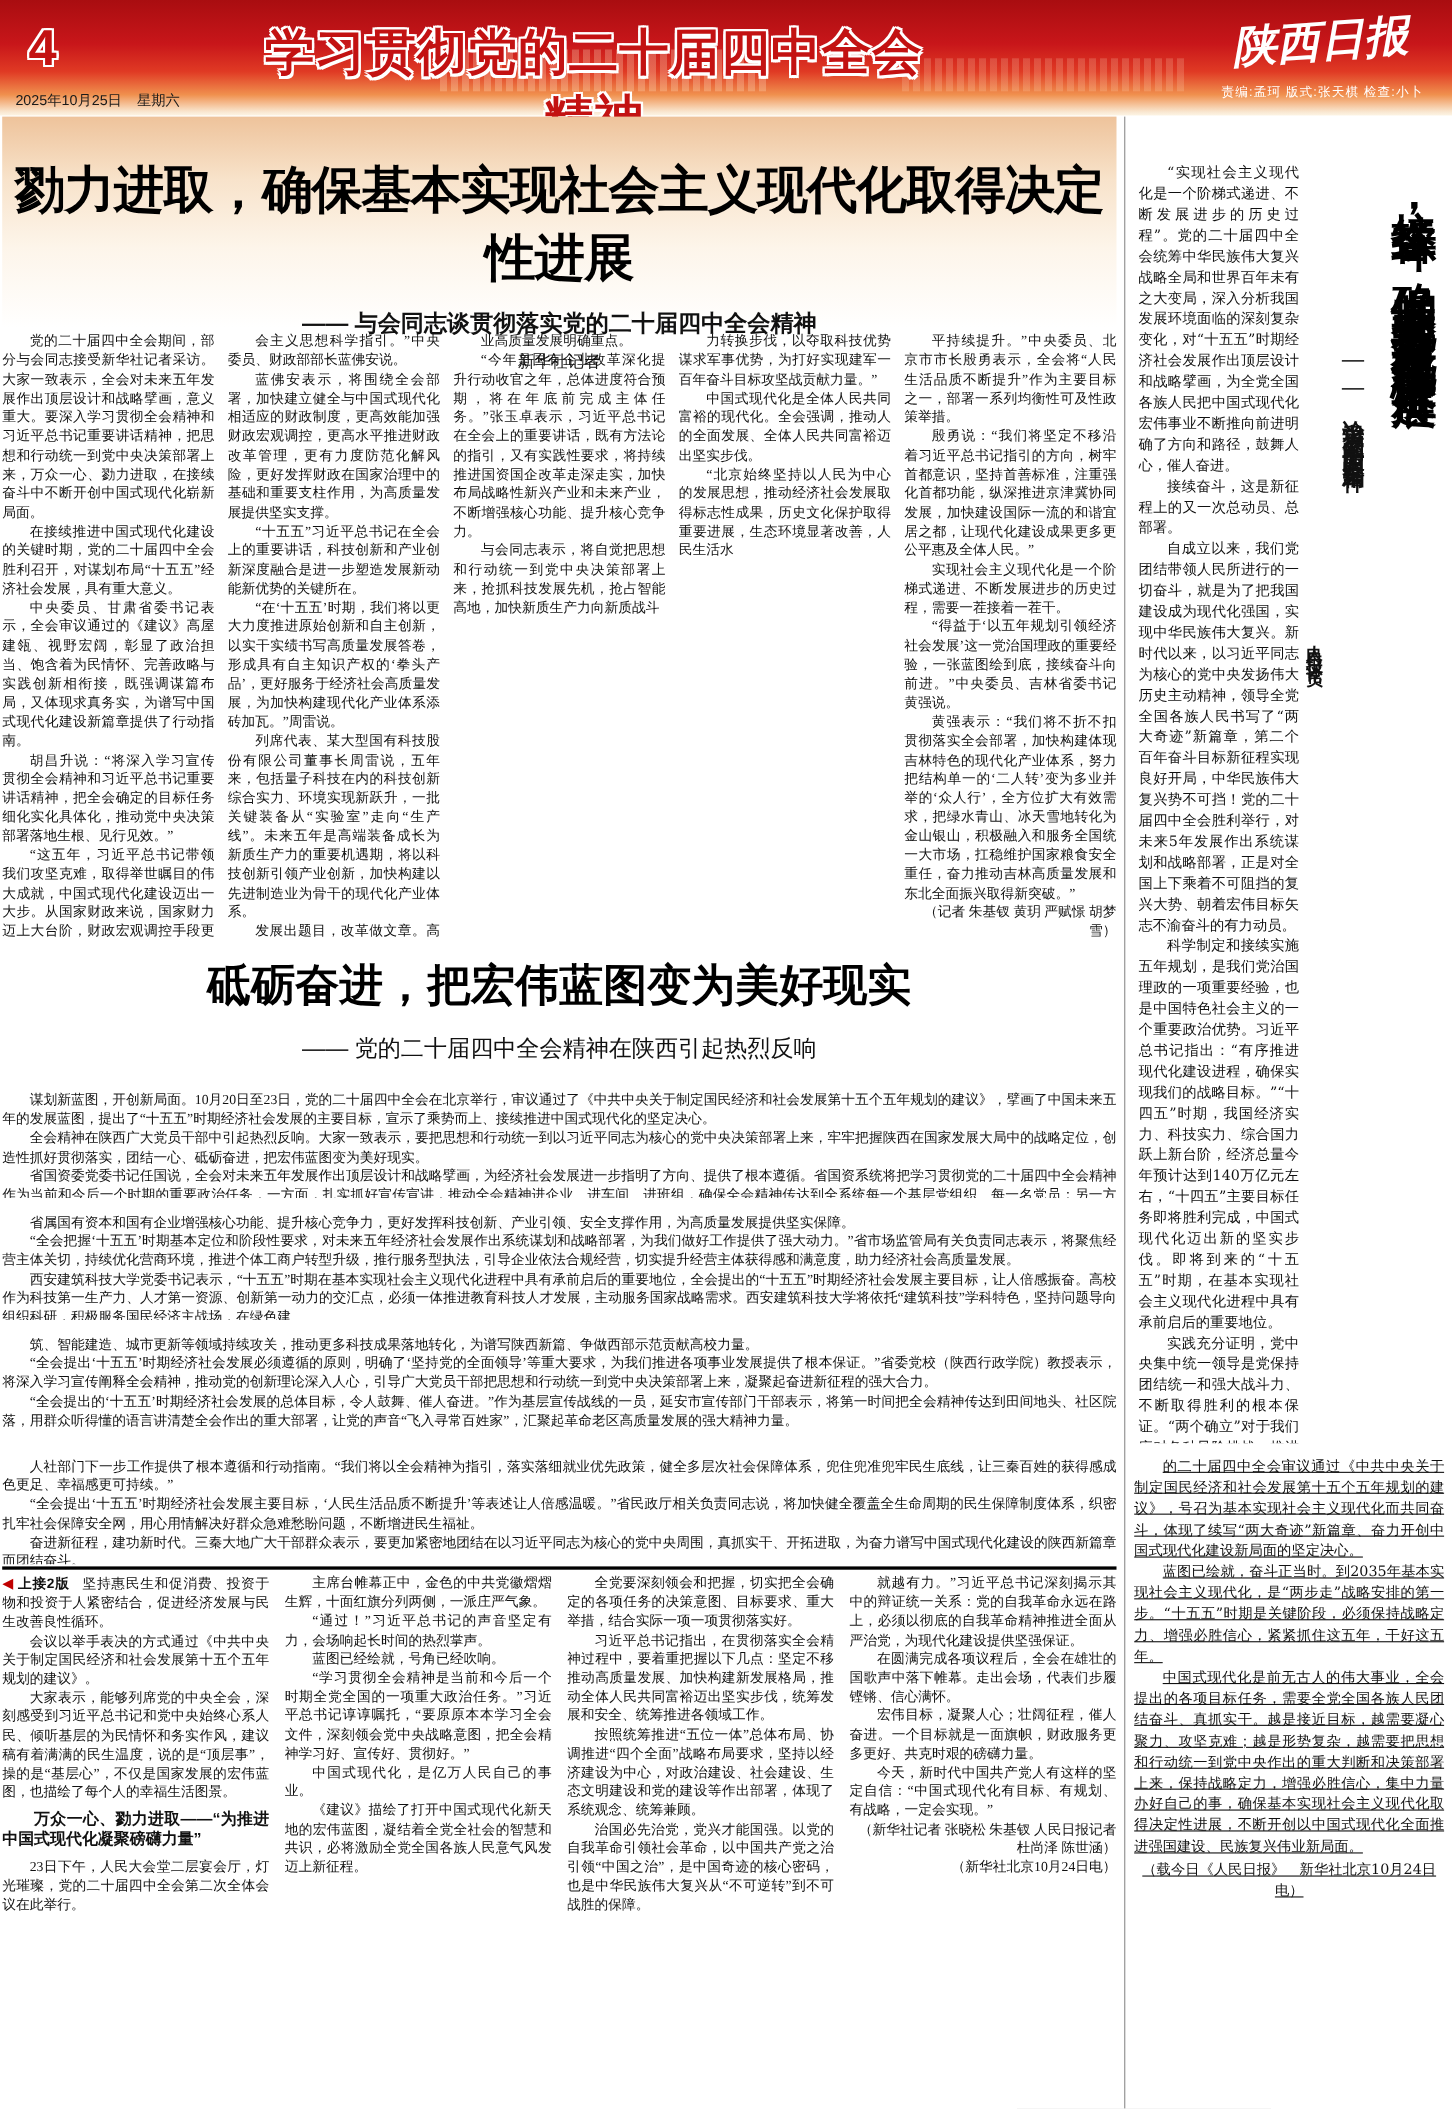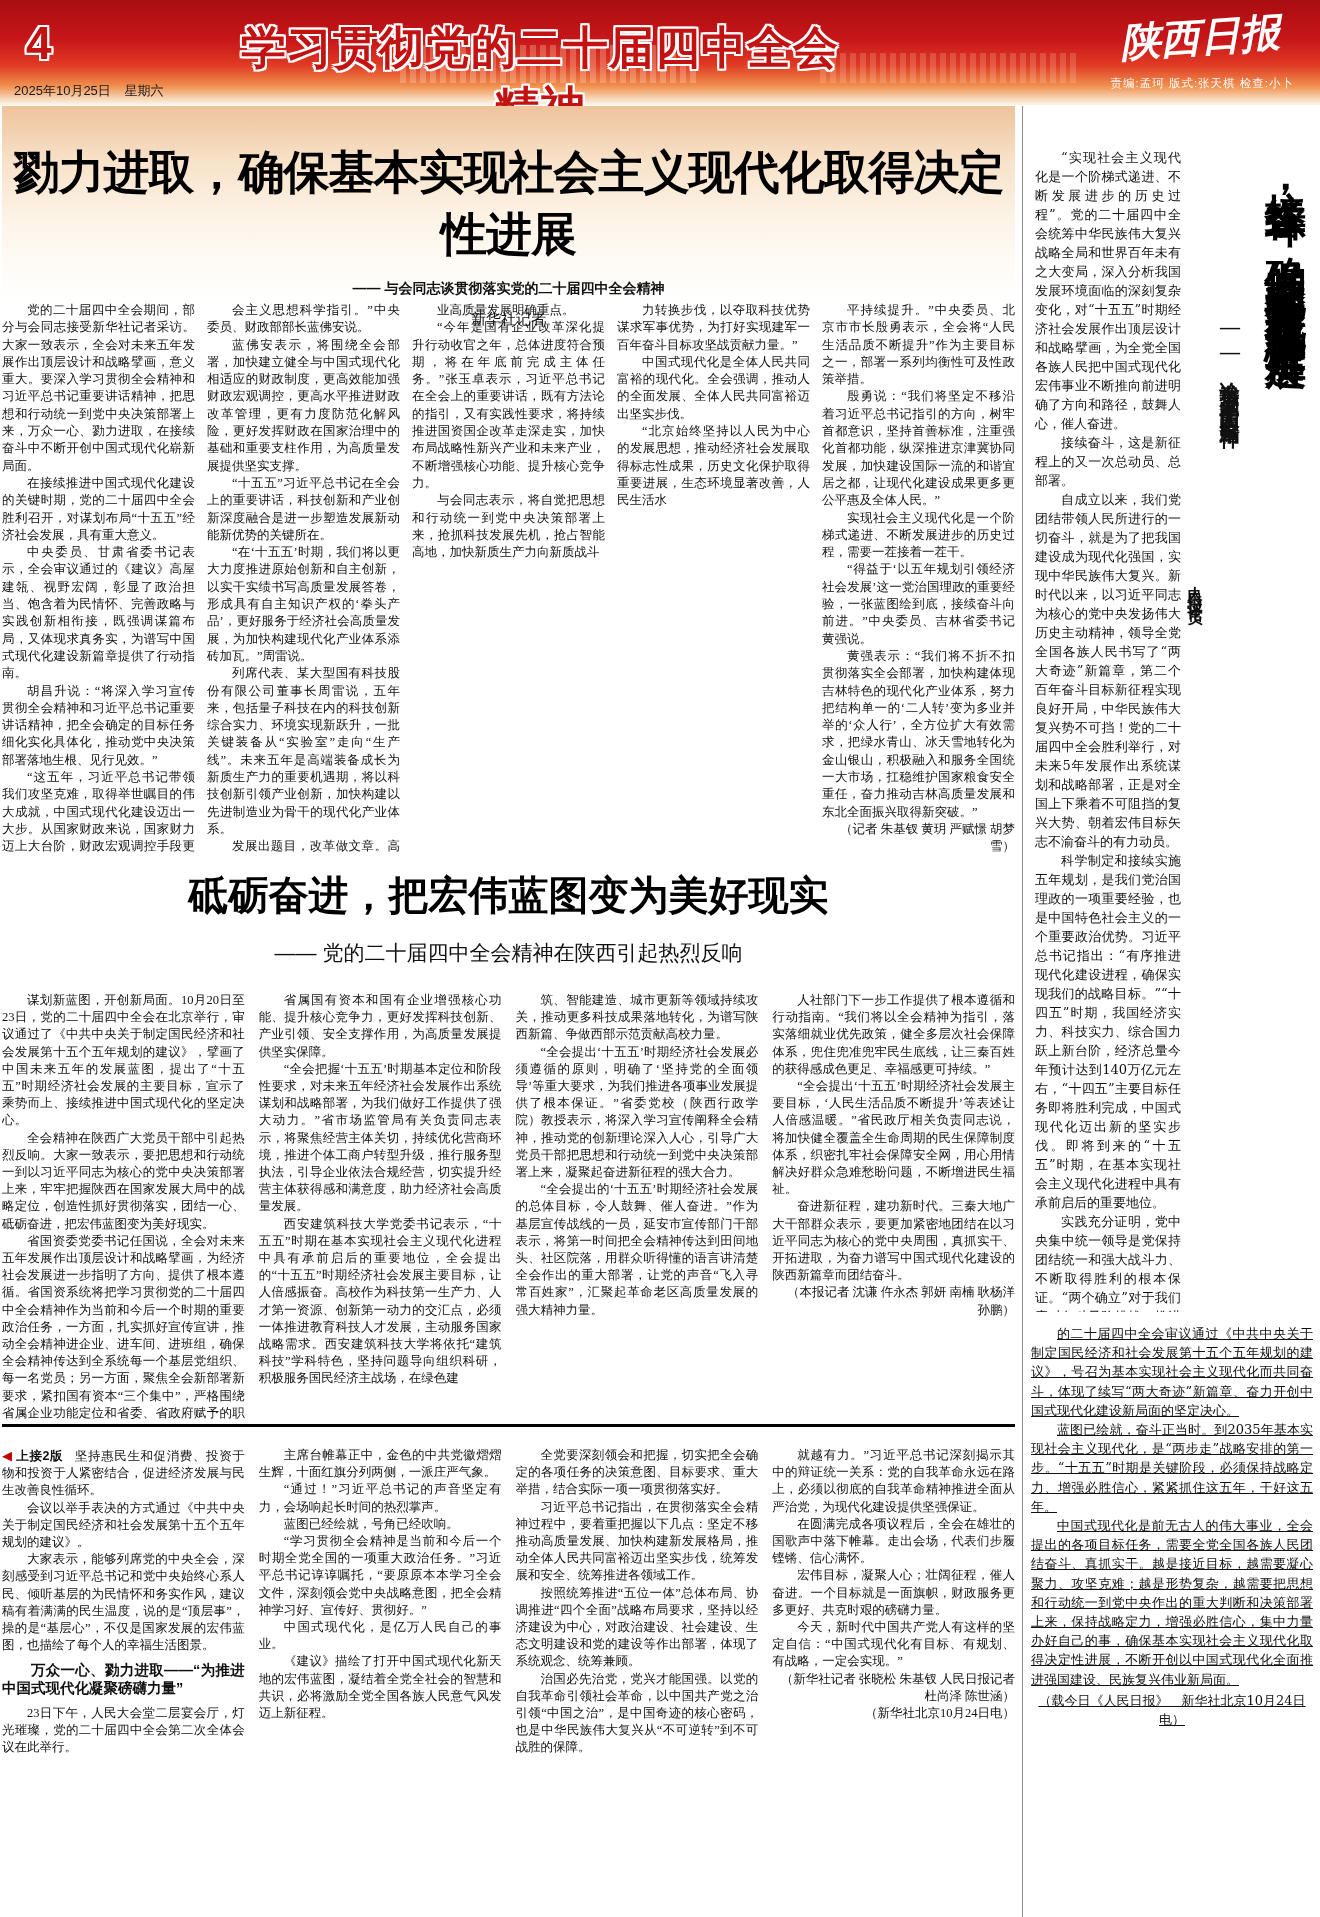--- a/index.html
+++ b/index.html
@@ -22,37 +22,37 @@
     text-shadow:-2px 0 #fff,2px 0 #fff,0 -2px #fff,0 2px #fff,-2px -2px #fff,2px 2px #fff,-2px 2px #fff,2px -2px #fff;}
   .masthead{position:absolute;right:40px;top:10px;font-family:"DejaVu Serif",serif;
     font-size:40px;font-style:italic;font-weight:bold;color:#ffffff;transform:rotate(-4deg);}
   .masthead-credits{position:absolute;right:26px;top:76px;font-size:11.5px;color:#ffffff;
     font-family:Liberation Sans, sans-serif;letter-spacing:1px;text-align:center;}
   
   .art1-head{position:absolute;left:2px;top:106px;width:1013px;height:192px;text-align:center;
     background:linear-gradient(180deg,#eec39b 0%,#f8e3cb 30%,#fdf5ea 62%,#ffffff 100%);}
   .art1-headline{margin:0;padding-top:36px;font-family:"Liberation Sans",sans-serif;
     font-size:46px;font-weight:900;letter-spacing:-1px;color:#000;}
-  .art1-subhead{margin:14px 0 0 0;font-family:"Liberation Sans",sans-serif;font-size:14px;font-weight:bold;color:#111;}
+  .art1-subhead{margin:14px 0 0 0;font-family:"Liberation Sans",sans-serif;font-size:21px;font-weight:bold;color:#111;}
   .art1-byline{margin:12px 0 0 0;font-size:15px;color:#111;}
   .cols{position:absolute;display:flex;overflow:hidden;text-align:justify;}
   .cols .col{flex:1 1 0;overflow:hidden;}
   .cols p{margin:0;text-indent:2em;}
   .cols p.credit{text-align:right;text-indent:0;}
   .art1-cols{left:2px;top:302px;width:1013px;height:554px;gap:12px;
     font-size:12.5px;line-height:17.3px;}
   
   .art2-head{position:absolute;left:2px;top:858px;width:1013px;height:130px;text-align:center;}
   .art2-headline{margin:0;padding-top:10px;font-family:"Liberation Sans",sans-serif;
     font-size:40px;font-weight:900;color:#000;}
   .art2-subhead{margin:16px 0 0 0;font-family:"Liberation Sans",sans-serif;font-size:21px;color:#111;}
-  .art2-cols{left:2px;top:992px;width:1013px;height:430px;gap:14px;font-size:12.5px;line-height:17.2px;}
+  .art2-cols{left:2px;top:992px;width:1013px;height:430px;gap:14px;font-size:12.5px;line-height:17.2px;flex-direction:column;}
   
   .cont-box{position:absolute;left:2px;top:1424px;width:1013px;height:493px;
-    border-top:3px solid #000;box-sizing:border-box;padding-top:20px;}
+    border-top:3px solid #000;box-sizing:border-box;padding-top:4px;}
   .cont-cols{position:relative;display:flex;gap:14px;height:470px;overflow:hidden;
     text-align:justify;font-size:12.5px;line-height:17.2px;}
   .cont-cols .col{flex:1 1 0;overflow:hidden;}
   .cont-cols p{margin:0;text-indent:2em;}
   .cont-cols p.credit{text-align:right;text-indent:0;}
   .cont-cols p.sub-bold{font-family:"Liberation Sans",sans-serif;font-weight:bold;font-size:14.5px;
     text-indent:2em;margin:8px 0;}
   .cont-marker-arrow{color:#c00000;font-size:13px;}
   .cont-marker-label{font-family:"Liberation Sans",sans-serif;font-weight:bold;margin-right:8px;}
   .lead-p{text-indent:0 !important;}

